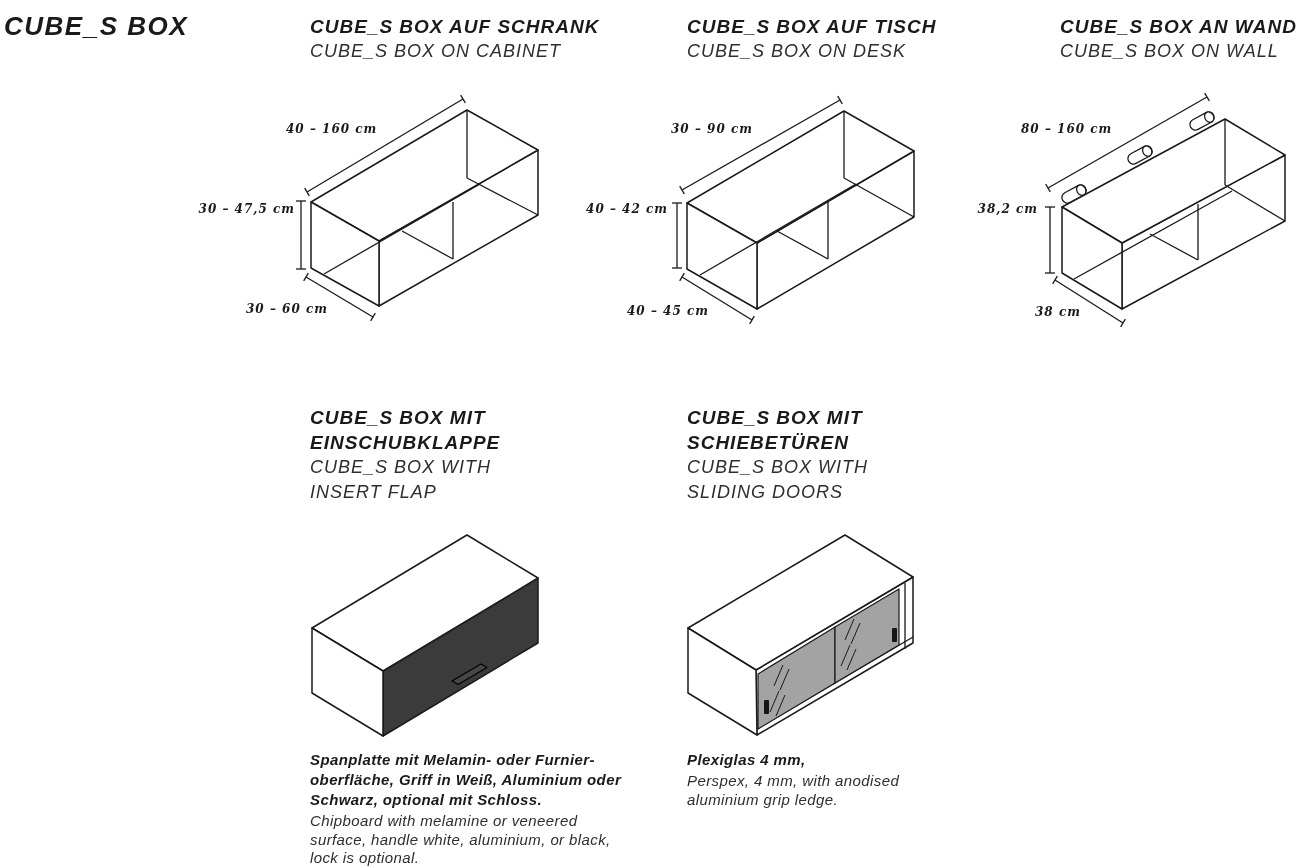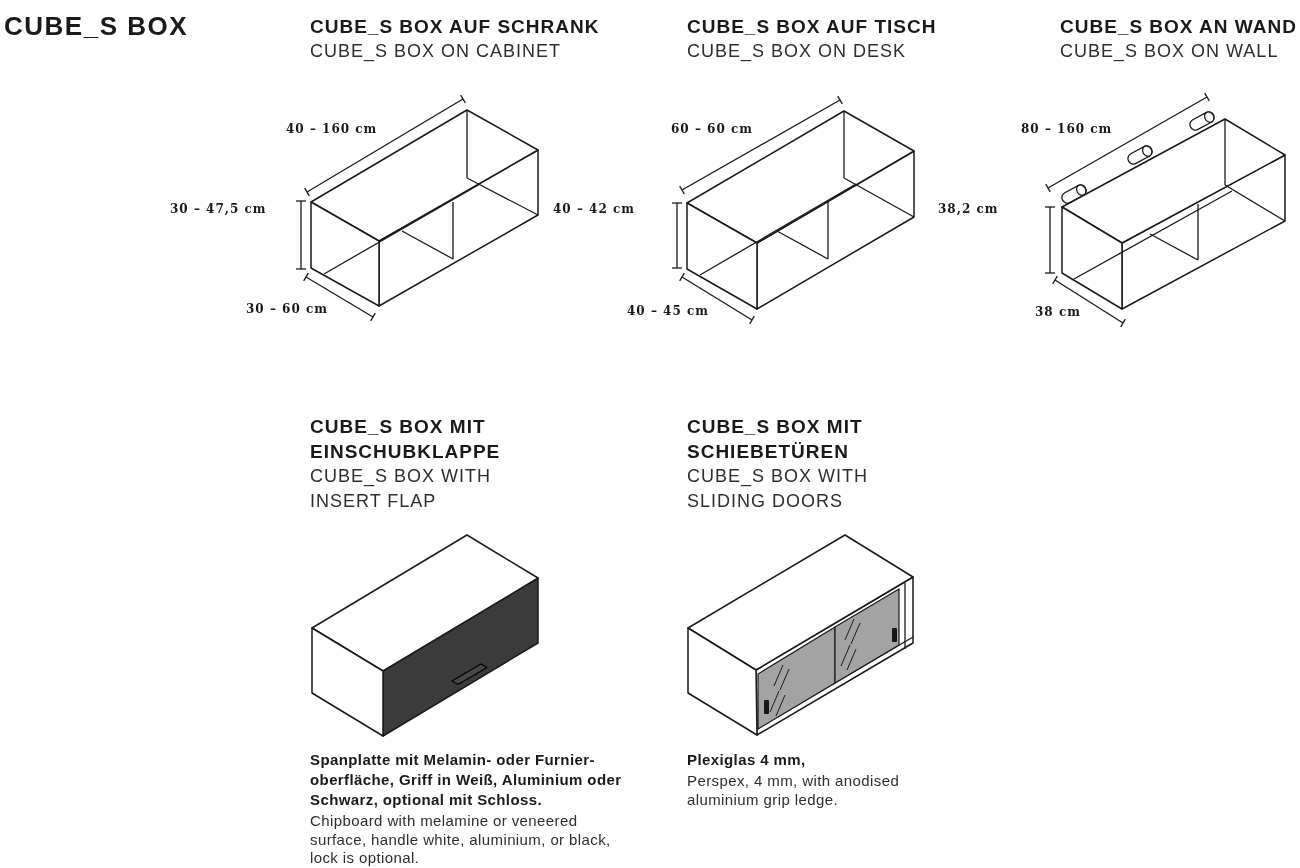--- a/index.html
+++ b/index.html
@@ -1,33 +1,33 @@
 <!DOCTYPE html>
 <html style="--page-bg: #ffffff; --ink: #1a1a1a; --text-secondary: #2e2e2e; --line: #1a1a1a; --flap: #3b3b3b; --flap-handle: #474747; --door: #a3a3a3; --handle-dark: #161616;"><head>
 <meta charset="utf-8">
 <style>
   html,body { margin:0; padding:0; background:#fff; }
   .page {
     position:relative; width:1300px; height:868px; background:var(--page-bg,#ffffff);
-    overflow:hidden; font-family:"Liberation Sans", sans-serif; color:var(--ink,#1a1a1a);
+    overflow:hidden; font-family:"Liberation Sans", sans-serif; color:var(--ink,#1a1a1a);font-style:italic;
   }
   .page-title {
     position:absolute; left:4px; top:10px;
     font-size:26px; line-height:32px; font-weight:bold; letter-spacing:1.5px;
     color:var(--ink,#1a1a1a); white-space:nowrap;
   }
   .fig-header { position:absolute; top:14px; white-space:nowrap; }
-  .fig-header.row2 { top:414px; }
+  .fig-header.row2 { top:405px; }
   .h-de { font-weight:bold; font-size:19px; line-height:25px; letter-spacing:1px; color:var(--ink,#1a1a1a); }
   .h-en { font-weight:normal; font-size:18px; line-height:25px; letter-spacing:1px; color:var(--text-secondary,#2e2e2e); }
   .dim {
     position:absolute; font-family:"DejaVu Serif", serif; font-weight:700;
     font-size:12px; line-height:20px; letter-spacing:1px; color:var(--ink,#1a1a1a); white-space:nowrap;
   }
-  .dim-r { text-align:left; }
+  .dim-r { text-align:right; }
   .fig-svg { position:absolute; }
   .desc { position:absolute; font-size:15px; letter-spacing:0.4px; white-space:nowrap; }
   .desc .d-de { font-weight:bold; line-height:20px; color:var(--ink,#1a1a1a); }
   .desc .d-en { font-weight:normal; line-height:18.5px; color:var(--text-secondary,#2e2e2e); margin-top:2px; }
   svg .face { fill:#ffffff; }
   svg g.draw { stroke:var(--line,#1a1a1a); fill:none; stroke-width:1.5; stroke-linejoin:round; }
   svg g.thin { stroke-width:1.3; }
 </style>
 </head>
 <body>
@@ -98,21 +98,21 @@
       <line x1="109.7" y1="96.1" x2="114.3" y2="103.9"></line>
       <line x1="267.7" y1="6.1" x2="272.3" y2="13.9"></line>
       <line x1="107" y1="113" x2="107" y2="178"></line>
       <line x1="102" y1="113" x2="112" y2="113"></line>
       <line x1="102" y1="178" x2="112" y2="178"></line>
       <line x1="112" y1="187" x2="182" y2="230"></line>
       <line x1="109.7" y1="190.9" x2="114.3" y2="183.1"></line>
       <line x1="179.7" y1="233.9" x2="184.3" y2="226.1"></line>
     </g>
   </svg>
-  <div class="dim" style="left:671px;top:119px">60 – 60 cm</div>
+  <div class="dim" style="left:671px;top:119px">30 – 90 cm</div>
   <div class="dim dim-r" style="left:553px;top:199px;width:115px">40 – 42 cm</div>
   <div class="dim" style="left:627px;top:301px">40 – 45 cm</div>
 
   <svg class="fig-svg" style="left:960px;top:90px" width="340" height="240" viewBox="0 0 340 240">
     <g class="draw">
       <polygon class="face" points="162,153 325,65 325,131 162,219"></polygon>
       <polygon class="face" points="102,117 265,29 325,65 162,153"></polygon>
       <polygon class="face" points="102,117 162,153 162,219 102,183"></polygon>
       <g class="thin">
         <line x1="114" y1="189" x2="272" y2="101"></line>

